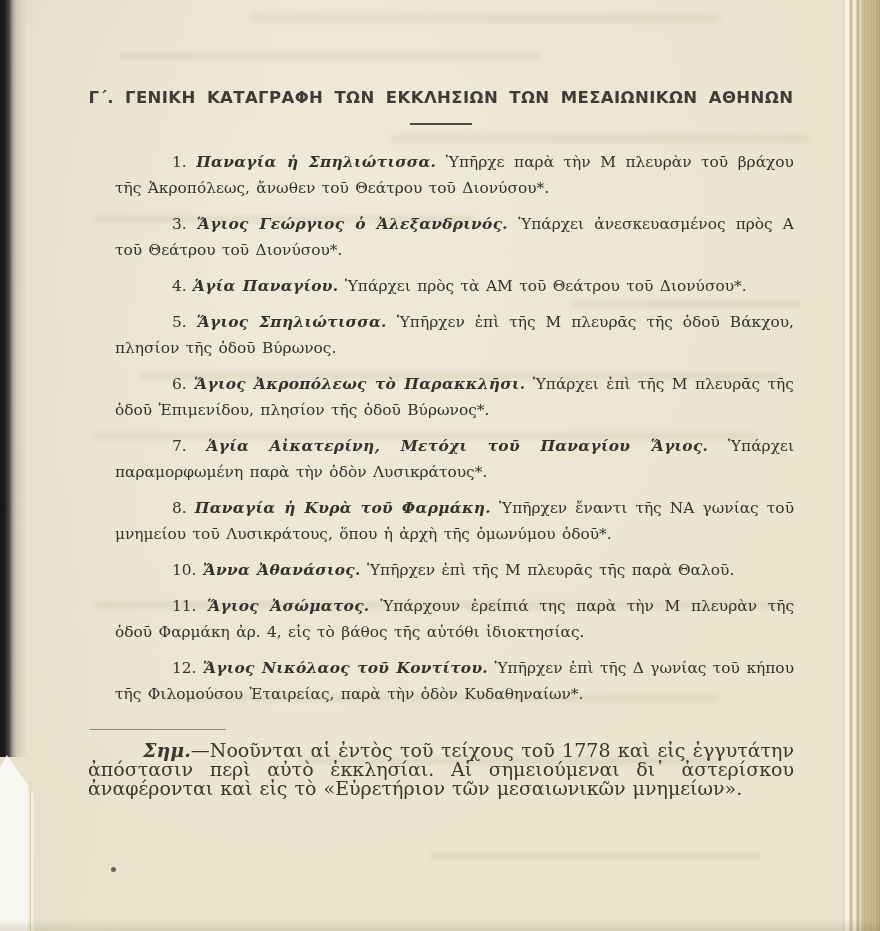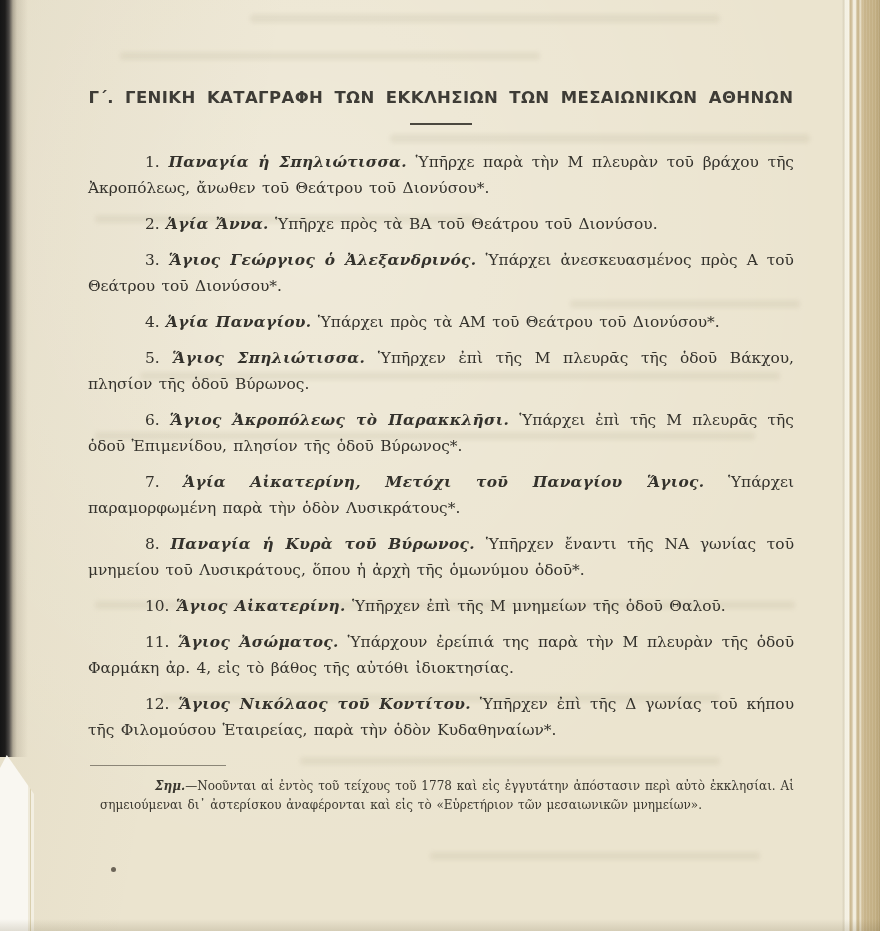--- a/index.html
+++ b/index.html
@@ -108,21 +108,21 @@
     color: #3e3c36;
     white-space: nowrap;
   }
   .heading-rule {
     width: 62px;
     height: 0;
     border: none;
     border-top: 2px solid #4b4840;
     margin: 16px auto 0 auto;
   }
-  .entries { margin-top: 24px; }
+  .entries { margin-top: 24px; margin-left: 27px; }
   .entry {
     margin: 0 0 10px 0;
     font-size: 15.4px;
     line-height: 26px;
     text-align: justify;
     text-indent: 57px;
     color: #34322c;
     word-spacing: 1.5px;
   }
   .entry .num { font-style: normal; }
@@ -133,22 +133,22 @@
   }
   .footnote-rule {
     width: 136px;
     height: 0;
     border: none;
     border-top: 1px solid #6b665a;
     margin: 22px 0 0 2px;
     opacity: 0.75;
   }
   .footnote {
-    margin: 11px 0 0 12px;
-    font-size: 12px;
+    margin: 11px 0 0 0;
+    font-size: 19px;
     line-height: 19px;
     text-align: justify;
     text-indent: 55px;
     color: #3a372f;
     word-spacing: 1px;
   }
   .footnote .fn-label {
     font-weight: bold;
     font-style: italic;
   }
@@ -175,28 +175,27 @@
   <div class="ghost g10"></div>
   <div class="ghost g11"></div>
   <div class="stray-dot"></div>
 
   <div class="content">
     <h1 class="heading">Γ΄. ΓΕΝΙΚΗ ΚΑΤΑΓΡΑΦΗ ΤΩΝ ΕΚΚΛΗΣΙΩΝ ΤΩΝ ΜΕΣΑΙΩΝΙΚΩΝ ΑΘΗΝΩΝ</h1>
     <hr class="heading-rule">
 
     <div class="entries">
       <p class="entry"><span class="num">1.</span> <span class="cname">Παναγία ἡ Σπηλιώτισσα.</span> <span class="desc">Ὑπῆρχε παρὰ τὴν Μ πλευρὰν τοῦ βράχου τῆς Ἀκροπόλεως, ἄνωθεν τοῦ Θεάτρου τοῦ Διονύσου*.</span></p>
-      <p class="entry"><span class="num">2.</span> <span class="cname">Ἁγία Ἄννα.</span> <span class="desc">Ὑπῆρχε πρὸς τὰ ΒΑ τοῦ Θεάτρου τοῦ Διονύσου.</span></p>
       <p class="entry"><span class="num">3.</span> <span class="cname">Ἅγιος Γεώργιος ὁ Ἀλεξανδρινός.</span> <span class="desc">Ὑπάρχει ἀνεσκευασμένος πρὸς Α τοῦ Θεάτρου τοῦ Διονύσου*.</span></p>
       <p class="entry"><span class="num">4.</span> <span class="cname">Ἁγία Παναγίου.</span> <span class="desc">Ὑπάρχει πρὸς τὰ ΑΜ τοῦ Θεάτρου τοῦ Διονύσου*.</span></p>
       <p class="entry"><span class="num">5.</span> <span class="cname">Ἅγιος Σπηλιώτισσα.</span> <span class="desc">Ὑπῆρχεν ἐπὶ τῆς Μ πλευρᾶς τῆς ὁδοῦ Βάκχου, πλησίον τῆς ὁδοῦ Βύρωνος.</span></p>
       <p class="entry"><span class="num">6.</span> <span class="cname">Ἅγιος Ἀκροπόλεως τὸ Παρακκλῆσι.</span> <span class="desc">Ὑπάρχει ἐπὶ τῆς Μ πλευρᾶς τῆς ὁδοῦ Ἐπιμενίδου, πλησίον τῆς ὁδοῦ Βύρωνος*.</span></p>
       <p class="entry"><span class="num">7.</span> <span class="cname">Ἁγία Αἰκατερίνη, Μετόχι τοῦ Παναγίου Ἅγιος.</span> <span class="desc">Ὑπάρχει παραμορφωμένη παρὰ τὴν ὁδὸν Λυσικράτους*.</span></p>
-      <p class="entry"><span class="num">8.</span> <span class="cname">Παναγία ἡ Κυρὰ τοῦ Βύρωνος.</span> <span class="desc">Ὑπῆρχεν ἔναντι τῆς ΝΑ γωνίας τοῦ μνημείου τοῦ Λυσικράτους, ὅπου ἡ ἀρχὴ τῆς ὁμωνύμου ὁδοῦ*.</span></p>
-      <p class="entry"><span class="num">10.</span> <span class="cname">Ἅγιος Αἰκατερίνη.</span> <span class="desc">Ὑπῆρχεν ἐπὶ τῆς Μ μνημείων τῆς ὁδοῦ Θαλοῦ.</span></p>
+      <p class="entry"><span class="num">8.</span> <span class="cname">Παναγία ἡ Κυρὰ τοῦ Φαρμάκη.</span> <span class="desc">Ὑπῆρχεν ἔναντι τῆς ΝΑ γωνίας τοῦ μνημείου τοῦ Λυσικράτους, ὅπου ἡ ἀρχὴ τῆς ὁμωνύμου ὁδοῦ*.</span></p>
+      <p class="entry"><span class="num">10.</span> <span class="cname">Ἄννα Ἀθανάσιος.</span> <span class="desc">Ὑπῆρχεν ἐπὶ τῆς Μ πλευρᾶς τῆς παρὰ Θαλοῦ.</span></p>
       <p class="entry"><span class="num">11.</span> <span class="cname">Ἅγιος Ἀσώματος.</span> <span class="desc">Ὑπάρχουν ἐρείπιά της παρὰ τὴν Μ πλευρὰν τῆς ὁδοῦ Φαρμάκη ἀρ. 4, εἰς τὸ βάθος τῆς αὐτόθι ἰδιοκτησίας.</span></p>
       <p class="entry"><span class="num">12.</span> <span class="cname">Ἅγιος Νικόλαος τοῦ Κοντίτου.</span> <span class="desc">Ὑπῆρχεν ἐπὶ τῆς Δ γωνίας τοῦ κήπου τῆς Φιλομούσου Ἑταιρείας, παρὰ τὴν ὁδὸν Κυδαθηναίων*.</span></p>
     </div>
 
     <hr class="footnote-rule">
     <p class="footnote"><span class="fn-label">Σημ.</span><span>—Νοοῦνται αἱ ἐντὸς τοῦ τείχους τοῦ 1778 καὶ εἰς ἐγγυτάτην ἀπόστασιν περὶ αὐτὸ ἐκκλησίαι. Αἱ σημειούμεναι δι᾽ ἀστερίσκου ἀναφέρονται καὶ εἰς τὸ «Εὑρετήριον τῶν μεσαιωνικῶν μνημείων».</span></p>
   </div>
 
 </div>
 

